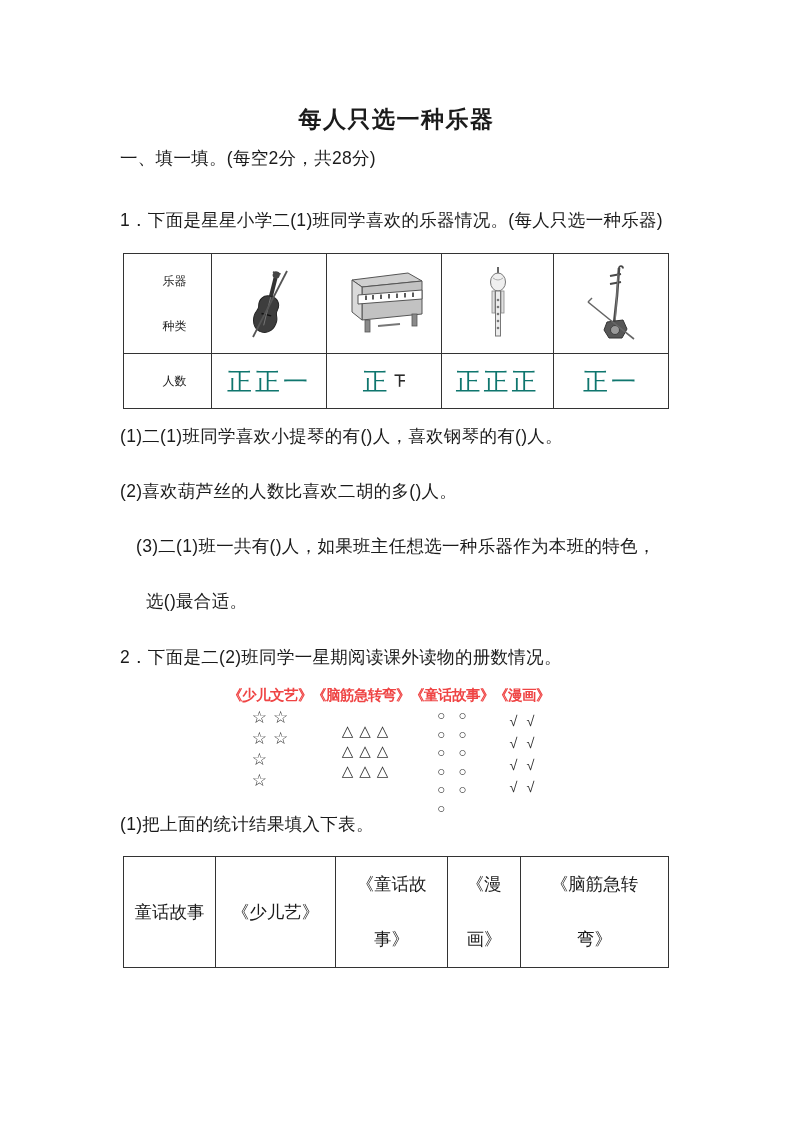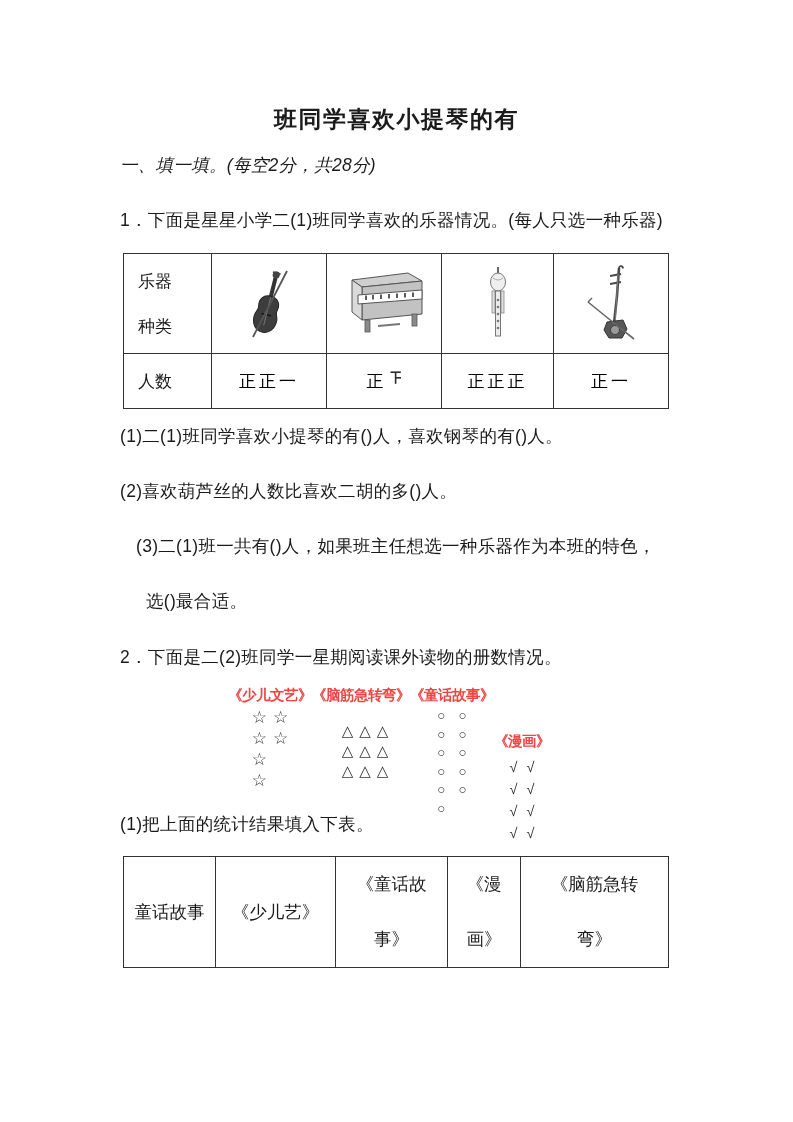--- a/index.html
+++ b/index.html
@@ -4,47 +4,47 @@
 <style>
   * { margin:0; padding:0; box-sizing:border-box; }
   html,body { background:#fff; }
   body { font-family:"Liberation Sans","DejaVu Sans",sans-serif; color:#1b1b1b; }
   .page { position:relative; width:793px; height:1122px; background:#ffffff; overflow:hidden; }
 
   .title { position:absolute; top:104px; left:0; width:100%; text-align:center;
            font-size:23px; font-weight:700; letter-spacing:1.5px; }
 
   .line { position:absolute; font-size:17.5px; letter-spacing:0.3px; white-space:nowrap; }
-  .sec-heading   { left:120px; top:153px;font-style:italic; }
+  .sec-heading   { left:120px; top:146px; }
   .q1-stem       { left:120px; top:208px; }
   .q1-sub1       { left:120px; top:424px; }
   .q1-sub2       { left:120px; top:479px; }
   .q1-sub3a      { left:120px; top:534px;margin-left:16px; }
   .q1-sub3b      { left:146px; top:589px;text-align:right; }
   .q2-stem       { left:120px; top:645px; }
   .q2-sub1       { left:120px; top:812px; }
 
   table { border-collapse:collapse; table-layout:fixed; position:absolute; background:#fff; }
   td { border:1px solid #333; text-align:center; vertical-align:middle; overflow:hidden; }
 
   .t1 { left:123px; top:253px; width:545px; }
   .t1 .r1 td { height:100px; }
   .t1 .r2 td { height:55px; }
-  .t1 .lab { text-align:left; padding-left:14px; font-size:17px; }
+  .t1 .lab { text-align:center; padding-left:14px; font-size:12px; }
   .t1 .type-label { white-space:pre-line; line-height:45px; }
-  .tally { font-family:Liberation Serif, serif; font-size:17px;
-           letter-spacing:3px; color:#000000; }
+  .tally { font-family:Liberation Serif, serif; font-size:25px;
+           letter-spacing:3px; color:#0f766e; }
   .tally .ptally { margin-left:2px; vertical-align:2px; }
 
   .t2 { left:123px; top:856px; width:545px; }
   .t2 td { height:81px; font-size:17.5px; line-height:55px; white-space:pre-line; }
 
   .picto { position:absolute; left:228px; top:686px; display:flex; }
   .pcol { display:flex; flex-direction:column; align-items:center; }
-  .pcol0 { width:84px; } .pcol1 { width:98px;gap:15px; } .pcol2 { width:84px; } .pcol3 { width:56px;margin-top:46px; }
+  .pcol0 { width:84px; } .pcol1 { width:98px;gap:15px; } .pcol2 { width:84px; } .pcol3 { width:56px; }
   .plabel { font-family:"Liberation Serif","DejaVu Serif",serif; font-weight:700;
             font-size:14.5px; white-space:nowrap; letter-spacing:-0.5px; color:#ef4444; }
   .psyms { margin-top:4px; }
   .prow { display:flex; }
   .psym { display:inline-block; text-align:center; color:#333; line-height:1; }
   .pcol0 .prow { height:21px;   column-gap:6px;  }
   .pcol0 .psym { font-size:17px; }
   .pcol1 .psyms{ margin-top:3px; padding-left:8px; }
   .pcol1 .prow { height:20px;   column-gap:6px;  }
   .pcol1 .psym { font-size:15px; }
@@ -54,21 +54,21 @@
   .pcol3 .prow { height:22px;   column-gap:9px;  }
   .pcol3 .psym { font-size:14.5px; }
 
   .inst-icon { display:block; margin:0 auto; }
 </style>
 </head>
 <body>
 
 <div class="page">
 
-  <div class="title">班同学喜欢小提琴的有</div>
+  <div class="title">每人只选一种乐器</div>
 
   <div class="line sec-heading">一、填一填。(每空2分，共28分)</div>
 
   <div class="line q1-stem">1．下面是星星小学二(1)班同学喜欢的乐器情况。(每人只选一种乐器)</div>
 
   <table class="t1">
     <colgroup>
       <col style="width:88px">
         <col style="width:115px">
         <col style="width:115px">

